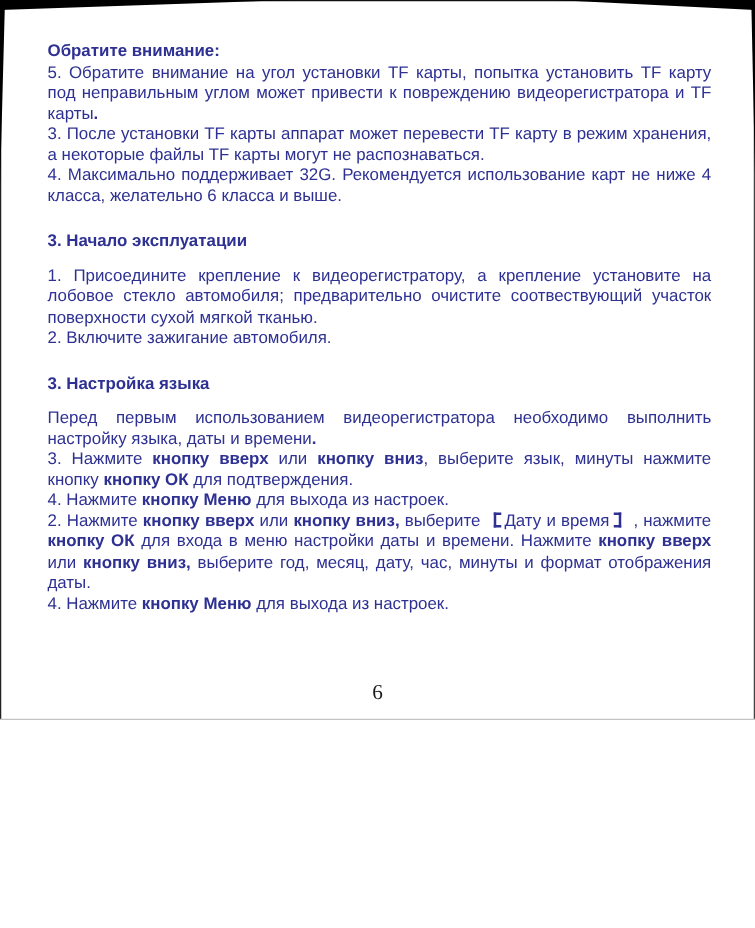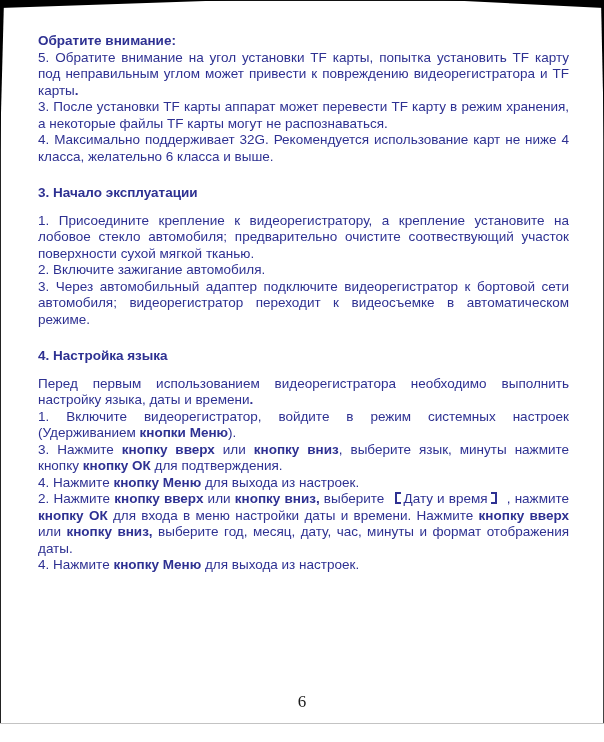--- a/index.html
+++ b/index.html
@@ -1,21 +1,21 @@
 <!DOCTYPE html>
 <html><head>
 <meta charset="utf-8">
 <style>
   * { box-sizing: border-box; }
   html, body { margin: 0; padding: 0; background: #ffffff; }
 
   .page {
     position: relative;
     width: 604px;
-    height: 724px;
+    height: 576px;
     background: #ffffff;
     font-family: "Liberation Sans", sans-serif;
     color: var(--ink, #2e3192);
     overflow: hidden;
   }
 
   
   .edge-top    { position:absolute; top:0; left:0; right:0; height:1px; background:#111; }
   .edge-left   { position:absolute; top:0; left:0; bottom:0; width:1px; background:#222; }
   .edge-right  { position:absolute; top:0; right:0; bottom:0; width:1px; background:#444; }
@@ -85,24 +85,22 @@
   <div class="wedge-rt"></div>
 
   <div class="content">
       <div class="block block-heading first"><span class="bold">Обратите внимание:</span></div>
       <div class="block block-para"><span>5. Обратите внимание на угол установки TF карты, попытка установить TF карту под неправильным углом может привести к повреждению видеорегистратора и TF карты</span><span class="bold">.</span></div>
       <div class="block block-para"><span>3. После установки TF карты аппарат может перевести TF карту в режим хранения, а некоторые файлы TF карты могут не распознаваться.</span></div>
       <div class="block block-para"><span>4. Максимально поддерживает 32G. Рекомендуется использование карт не ниже 4 класса, желательно 6 класса и выше.</span></div>
       <div class="block block-heading"><span class="bold">3. Начало эксплуатации</span></div>
       <div class="block block-para"><span>1. Присоедините крепление к видеорегистратору, а крепление установите  на лобовое стекло автомобиля; предварительно очистите соотвествующий участок поверхности сухой мягкой тканью.</span></div>
       <div class="block block-para"><span>2. Включите зажигание автомобиля.</span></div>
-      <div class="block block-para"><span>3. Через автомобильный адаптер подключите видеорегистратор к бортовой сети автомобиля; видеорегистратор переходит к видеосъемке в автоматическом режиме.</span></div>
-      <div class="block block-heading"><span class="bold">4. Настройка языка</span></div>
+      <div class="block block-heading"><span class="bold">3. Настройка языка</span></div>
       <div class="block block-para"><span>Перед первым использованием видеорегистратора необходимо выполнить настройку языка, даты и времени</span><span class="bold">.</span></div>
-      <div class="block block-para"><span>1. Включите видеорегистратор, войдите в режим системных настроек (Удерживанием </span><span class="bold">кнопки Меню</span><span>).</span></div>
       <div class="block block-para"><span>3. Нажмите </span><span class="bold">кнопку вверх</span><span> или </span><span class="bold">кнопку вниз</span><span>, выберите язык, минуты нажмите кнопку </span><span class="bold">кнопку ОК</span><span> для подтверждения.</span></div>
       <div class="block block-para"><span>4. Нажмите </span><span class="bold">кнопку Меню</span><span> для выхода из настроек.</span></div>
       <div class="block block-para"><span>2. Нажмите </span><span class="bold">кнопку вверх</span><span> или </span><span class="bold">кнопку вниз,</span><span> выберите </span><span class="cjk-bracket open"></span><span>Дату и время</span><span class="cjk-bracket close"></span><span> , нажмите </span><span class="bold">кнопку ОК</span><span> для входа в меню настройки даты и времени. Нажмите </span><span class="bold">кнопку вверх</span><span> или </span><span class="bold">кнопку вниз,</span><span> выберите год, месяц, дату, час, минуты и формат отображения даты.</span></div>
       <div class="block block-para"><span>4. Нажмите </span><span class="bold">кнопку Меню</span><span> для выхода из настроек.</span></div>
     </div>
 
   <div class="footer" style="color: rgb(28, 28, 28);">6</div>
 </div>
 
 </body></html>

